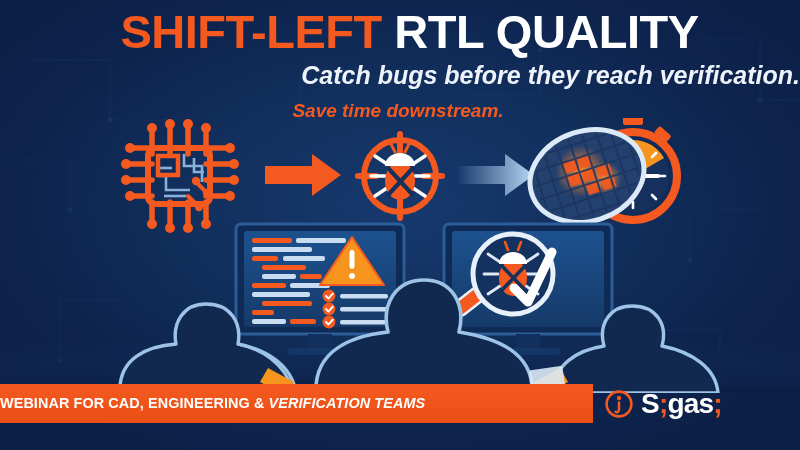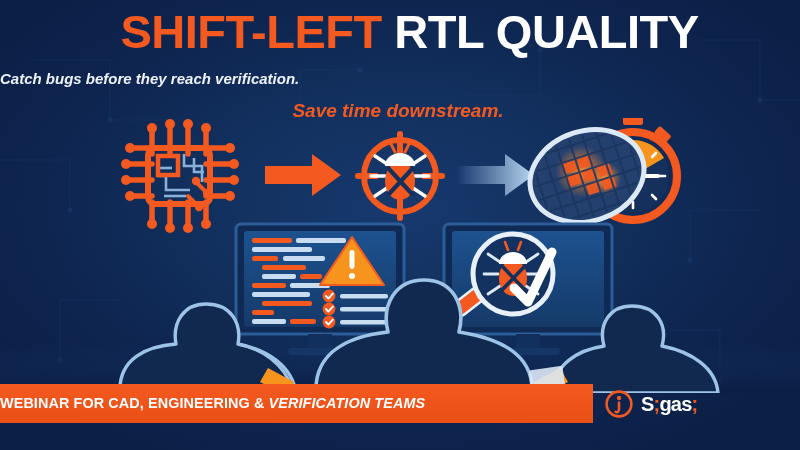--- a/index.html
+++ b/index.html
@@ -15,22 +15,22 @@
 
   
   .headline{
     position:absolute;left:0;right:0;top:8px;text-align:center;
     font-size:47px;font-weight:bold;letter-spacing:-.5px;line-height:1;
     font-stretch:condensed;white-space:nowrap;margin-left:19px;
   }
   .headline .hl-a{color:#f4591f;}
   .headline .hl-b{color:#ffffff;}
   .sub1{
-    position:absolute;left:0;right:0;top:63px;text-align:left;
-    color:#eef3fb;font-size:15px;font-weight:bold;font-style:italic;line-height:1;margin-top:8px;
+    position:absolute;left:0;right:0;top:63px;text-align:right;
+    color:#eef3fb;font-size:25px;font-weight:bold;font-style:italic;line-height:1;
   }
   .sub2{
     position:absolute;left:0;right:4px;top:101px;text-align:center;
     color:#f4591f;font-size:19px;font-weight:bold;font-style:italic;line-height:1;
   }
 
   
   .iconrow{position:absolute;left:0;top:118px;width:800px;height:115px;}
 
   
@@ -46,21 +46,21 @@
     color:#fff;font-size:14.4px;font-weight:bold;letter-spacing:.1px;
     font-stretch:condensed;white-space:nowrap;
   }
   .band-label .it{font-style:italic;}
   .logo{
     position:absolute;left:604px;top:384px;height:39px;
     display:flex;align-items:center;gap:7px;
   }
   .logo-mark{width:30px;height:30px;flex:0 0 auto;}
   .logo-word{
-    color:#ffffff;font-size:20px;font-weight:bold;line-height:1;
+    color:#ffffff;font-size:28px;font-weight:bold;line-height:1;
     letter-spacing:-.8px;
   }
   .logo-word .semi{color:#f4591f;}
 </style>
 </head>
 <body>
 
 <div class="stage">
 
   <svg class="circuitfx" viewBox="0 0 800 450" preserveAspectRatio="none">

